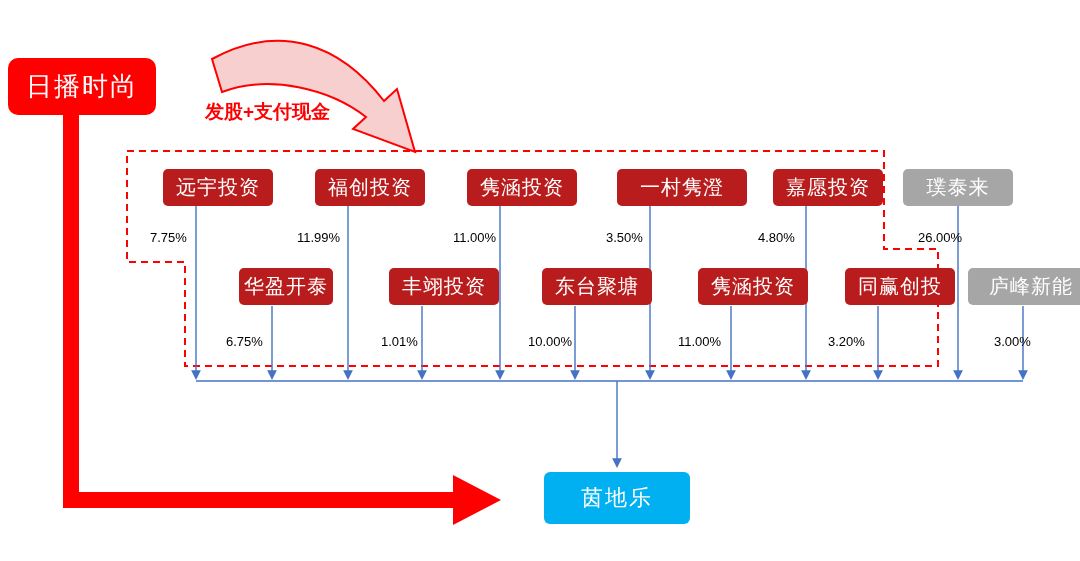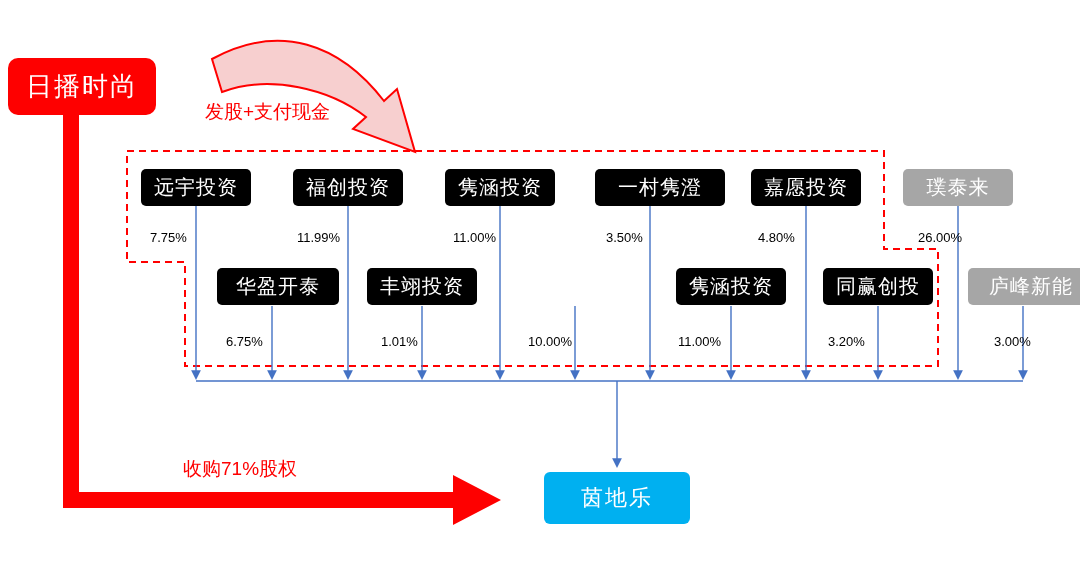--- a/index.html
+++ b/index.html
@@ -6,34 +6,34 @@
   body{
     width:1080px;height:561px;position:relative;background:#ffffff;
     font-family:"Liberation Sans","DejaVu Sans",sans-serif;overflow:hidden;
   }
   .stage{position:absolute;left:0;top:4px;width:1080px;height:561px;}
   svg.layer{position:absolute;left:0;top:0;z-index:0;}
   .node{
     position:absolute;z-index:2;display:flex;align-items:center;justify-content:center;
     color:#fff;border-radius:5px;font-size:20px;letter-spacing:1px;white-space:nowrap;
   }
-  .blue{background:#000000;}
+  .blue{background:#b91c1c;margin-left:22px;}
   .gray{background:#a6a6a6;}
   .acquirer{
     position:absolute;left:8px;top:54px;width:148px;height:57px;background:#fe0000;
     border-radius:10px;color:#fff;display:flex;align-items:center;justify-content:center;
     font-size:26px;letter-spacing:2px;z-index:2;
   }
   .target{
     position:absolute;left:544px;top:468px;width:146px;height:52px;background:#00b0f0;
     border-radius:6px;color:#fff;display:flex;align-items:center;justify-content:center;
     font-size:22px;letter-spacing:2px;z-index:2;text-align:center;
   }
   .pct{position:absolute;z-index:2;font-size:13px;color:#000;white-space:nowrap;}
-  .redlabel{position:absolute;z-index:3;color:#fe0000;font-weight:normal;font-size:19px;white-space:nowrap;}
+  .redlabel{position:absolute;z-index:3;color:#fe0000;font-weight:bold;font-size:19px;white-space:nowrap;}
 </style>
 </head>
 <body>
 
 <div class="stage">
 
   <svg class="layer" width="1080" height="561" viewBox="0 0 1080 561">
     <defs>
       <marker id="arrB" viewBox="0 0 10 10" refX="8" refY="5" markerWidth="7" markerHeight="7" orient="auto">
         <path d="M0,0 L10,5 L0,10 Z" fill="#4472c4"></path>
@@ -61,38 +61,38 @@
     <line x1="1023" y1="302" x2="1023" y2="374" stroke="#4472c4" stroke-width="1.4" marker-end="url(#arrB)"></line>
 
     <line x1="196" y1="377" x2="1023" y2="377" stroke="#4472c4" stroke-width="1.4"></line>
 
     <line x1="617" y1="377" x2="617" y2="462" stroke="#4472c4" stroke-width="1.4" marker-end="url(#arrB)"></line>
   </svg>
 
   <div class="acquirer">日播时尚</div>
 
   <div class="redlabel" style="left:205px;top:95px;">发股+支付现金</div>
-  <div class="redlabel" style="left:183px;top:452px;">收购71%股权</div>
 
   <div class="node blue" style="left:141px;top:165px;width:110px;height:37px;">远宇投资</div>
   <div class="node blue" style="left:293px;top:165px;width:110px;height:37px;">福创投资</div>
   <div class="node blue" style="left:445px;top:165px;width:110px;height:37px;">隽涵投资</div>
   <div class="node blue" style="left:595px;top:165px;width:130px;height:37px;">一村隽澄</div>
   <div class="node blue" style="left:751px;top:165px;width:110px;height:37px;text-align:right;">嘉愿投资</div>
   <div class="node gray" style="left:903px;top:165px;width:110px;height:37px;">璞泰来</div>
 
   <div class="pct" style="left:150px;top:226px;">7.75%</div>
   <div class="pct" style="left:297px;top:226px;">11.99%</div>
   <div class="pct" style="left:453px;top:226px;">11.00%</div>
   <div class="pct" style="left:606px;top:226px;">3.50%</div>
   <div class="pct" style="left:758px;top:226px;">4.80%</div>
   <div class="pct" style="left:918px;top:226px;">26.00%</div>
 
-  <div class="node blue" style="left:217px;top:264px;width:122px;height:37px;">华盈开泰</div>
+  <div class="node blue" style="left:217px;top:264px;width:94px;height:37px;">华盈开泰</div>
   <div class="node blue" style="left:367px;top:264px;width:110px;height:37px;">丰翊投资</div>
+  <div class="node blue" style="left:520px;top:264px;width:110px;height:37px;">东台聚塘</div>
   <div class="node blue" style="left:676px;top:264px;width:110px;height:37px;">隽涵投资</div>
   <div class="node blue" style="left:823px;top:264px;width:110px;height:37px;">同赢创投</div>
   <div class="node gray" style="left:968px;top:264px;width:126px;height:37px;">庐峰新能</div>
 
   <div class="pct" style="left:226px;top:330px;">6.75%</div>
   <div class="pct" style="left:381px;top:330px;">1.01%</div>
   <div class="pct" style="left:528px;top:330px;">10.00%</div>
   <div class="pct" style="left:678px;top:330px;">11.00%</div>
   <div class="pct" style="left:828px;top:330px;">3.20%</div>
   <div class="pct" style="left:994px;top:330px;">3.00%</div>

